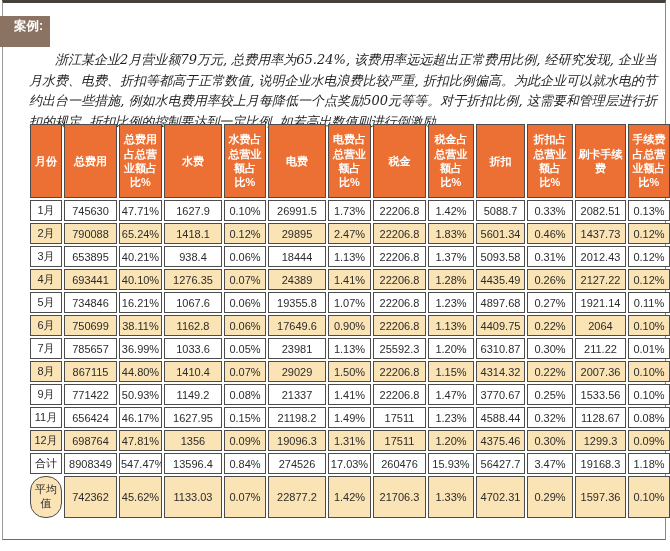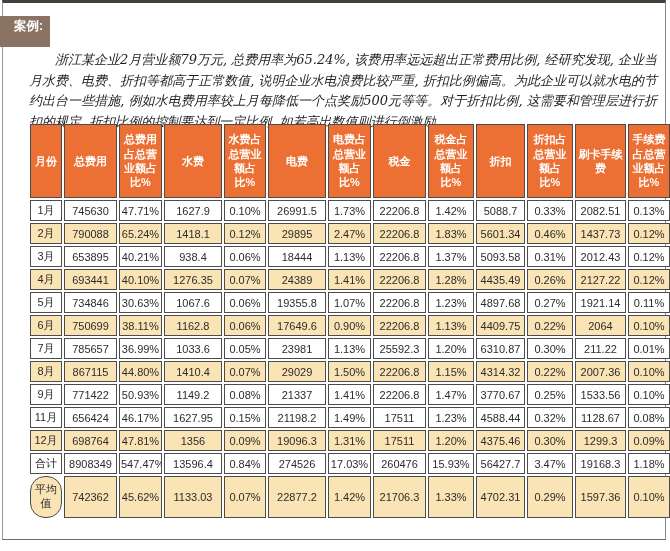--- a/index.html
+++ b/index.html
@@ -185,21 +185,21 @@
         <td>22206.8</td>
         <td>1.28%</td>
         <td>4435.49</td>
         <td>0.26%</td>
         <td>2127.22</td>
         <td>0.12%</td>
       </tr>
       <tr>
         <td>5月</td>
         <td>734846</td>
-        <td>30.63%</td>
+        <td>16.21%</td>
         <td>1067.6</td>
         <td>0.06%</td>
         <td>19355.8</td>
         <td>1.07%</td>
         <td>22206.8</td>
         <td>1.23%</td>
         <td>4897.68</td>
         <td>0.27%</td>
         <td>1921.14</td>
         <td>0.11%</td>

